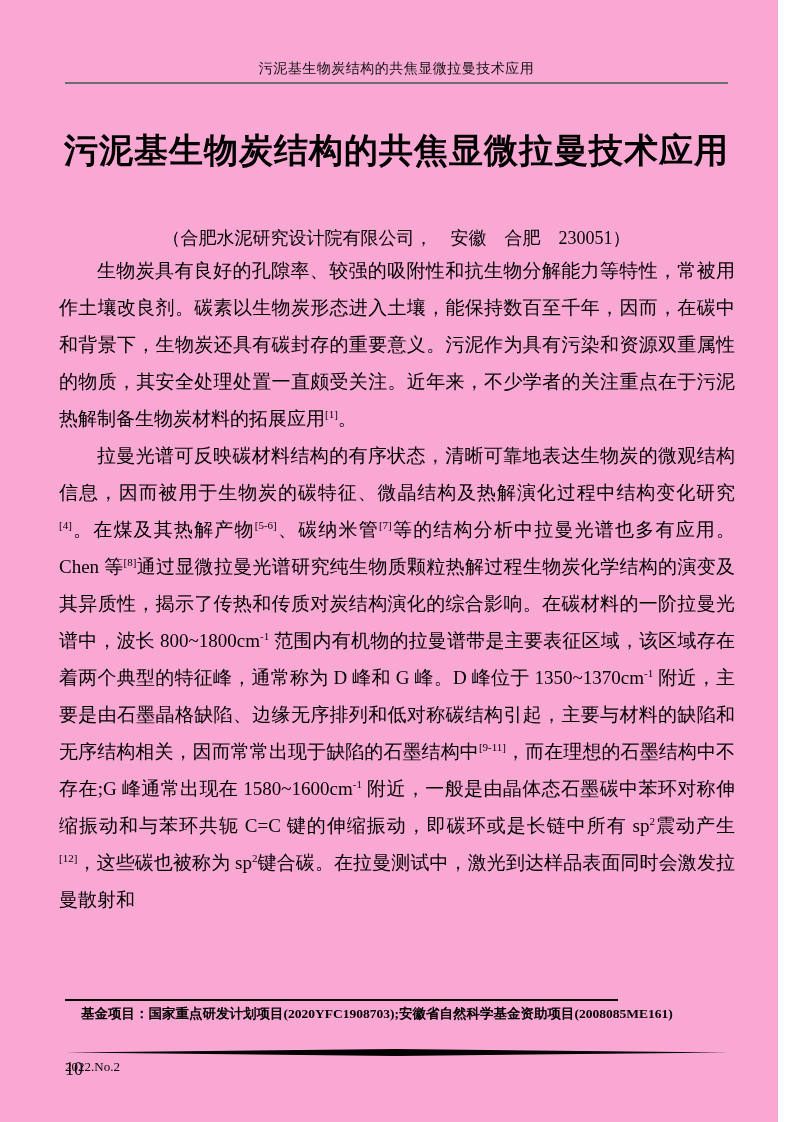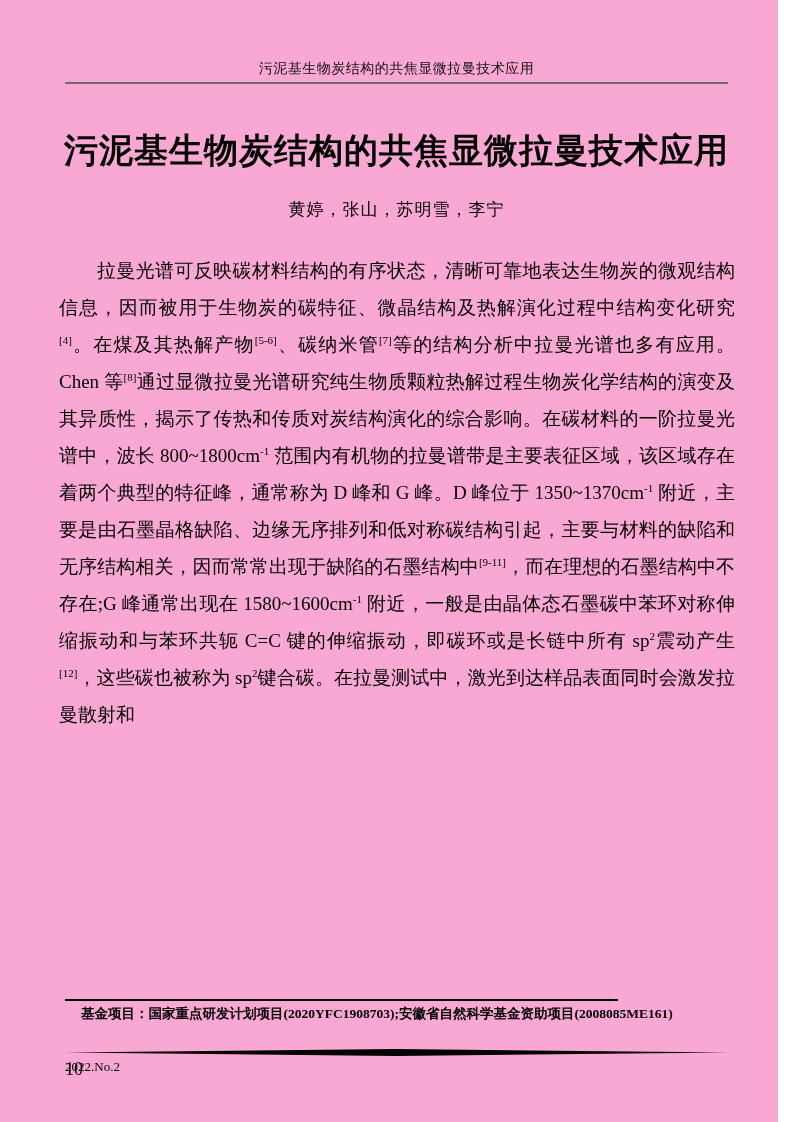--- a/index.html
+++ b/index.html
@@ -126,24 +126,25 @@
 <body>
 
 <div class="page">
 
   <div class="running-head">污泥基生物炭结构的共焦显微拉曼技术应用</div>
 
   <div class="header-rule"></div>
 
   <h1 class="title">污泥基生物炭结构的共焦显微拉曼技术应用</h1>
 
-  <div class="authors">黄婷，张山，苏明雪，李宁</div>
 
+  <div class="affiliation">（合肥水泥研究设计院有限公司，　安徽　合肥　230051）</div>
 
   <div class="body-text">
+      <p><span>生物炭具有良好的孔隙率、较强的吸附性和抗生物分解能力等特性，常被用作土壤改良剂。碳素以生物炭形态进入土壤，能保持数百至千年，因而，在碳中和背景下，生物炭还具有碳封存的重要意义。污泥作为具有污染和资源双重属性的物质，其安全处理处置一直颇受关注。近年来，不少学者的关注重点在于污泥热解制备生物炭材料的拓展应用</span><sup>[1]</sup><span>。</span></p>
       <p><span>拉曼光谱可反映碳材料结构的有序状态，清晰可靠地表达生物炭的微观结构信息，因而被用于生物炭的碳特征、微晶结构及热解演化过程中结构变化研究</span><sup>[4]</sup><span>。在煤及其热解产物</span><sup>[5-6]</sup><span>、碳纳米管</span><sup>[7]</sup><span>等的结构分析中拉曼光谱也多有应用。Chen 等</span><sup>[8]</sup><span>通过显微拉曼光谱研究纯生物质颗粒热解过程生物炭化学结构的演变及其异质性，揭示了传热和传质对炭结构演化的综合影响。在碳材料的一阶拉曼光谱中，波长 800~1800cm</span><sup>-1</sup><span> 范围内有机物的拉曼谱带是主要表征区域，该区域存在着两个典型的特征峰，通常称为 D 峰和 G 峰。D 峰位于 1350~1370cm</span><sup>-1</sup><span> 附近，主要是由石墨晶格缺陷、边缘无序排列和低对称碳结构引起，主要与材料的缺陷和无序结构相关，因而常常出现于缺陷的石墨结构中</span><sup>[9-11]</sup><span>，而在理想的石墨结构中不存在;G 峰通常出现在 1580~1600cm</span><sup>-1</sup><span> 附近，一般是由晶体态石墨碳中苯环对称伸缩振动和与苯环共轭 C=C 键的伸缩振动，即碳环或是长链中所有 sp</span><sup>2</sup><span>震动产生</span><sup>[12]</sup><span>，这些碳也被称为 sp</span><sup>2</sup><span>键合碳。在拉曼测试中，激光到达样品表面同时会激发拉曼散射和</span></p>
     </div>
 
   <div class="footnote-rule"></div>
 
   <div class="footnote">基金项目：国家重点研发计划项目(2020YFC1908703);安徽省自然科学基金资助项目(2008085ME161)</div>
 
   <svg class="footer-divider" viewBox="0 0 663 7" preserveAspectRatio="none">
     <polygon points="0,3.5 331,0 663,3.5 331,7" fill="#000000"></polygon>
   </svg>

